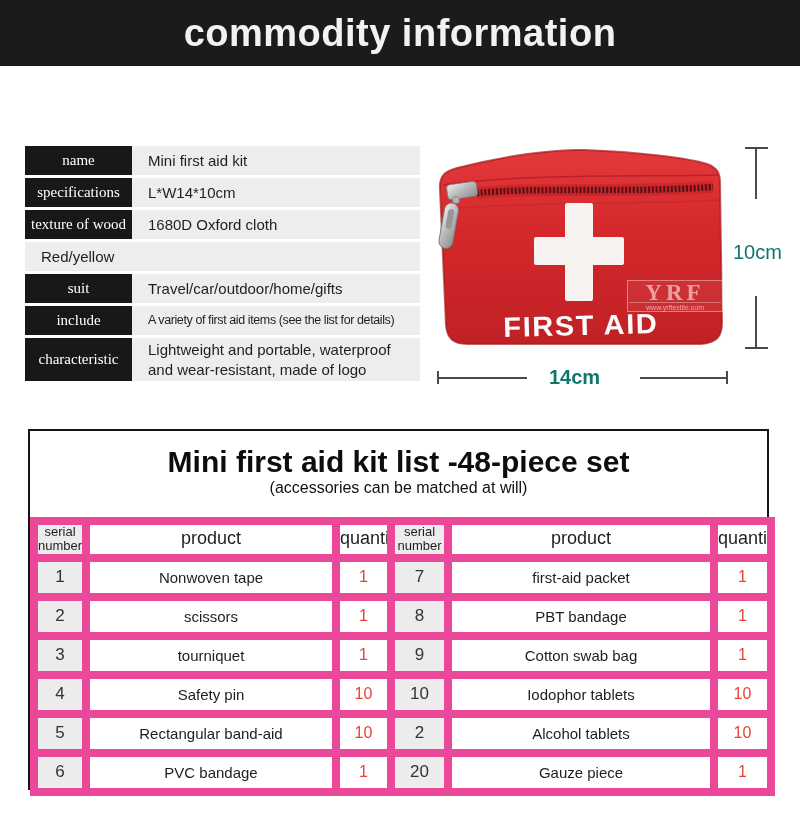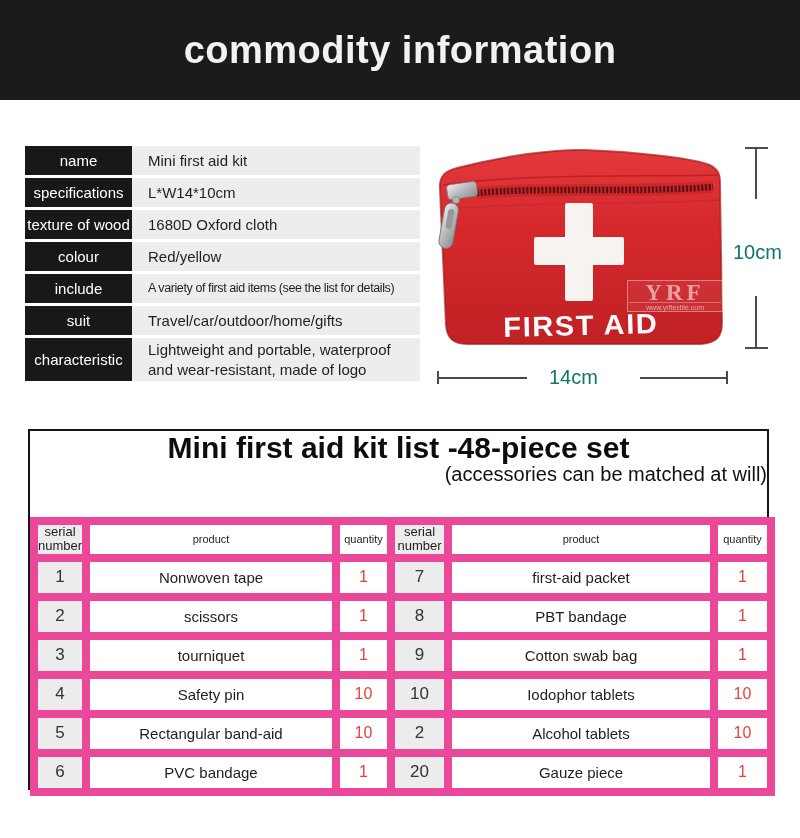--- a/index.html
+++ b/index.html
@@ -1,50 +1,50 @@
 <!DOCTYPE html>
 <html style="--accent: #e8423e;"><head>
 <meta charset="utf-8">
 <style>
   * { margin:0; padding:0; box-sizing:border-box; }
   html,body { background:#fff; }
   body { font-family:"Liberation Sans", sans-serif; }
   .page { position:relative; width:800px; height:838px; background:#fff; overflow:hidden; }
 
   
-  .header-bar { position:absolute; left:0; top:0; width:800px; height:100px;
+  .header-bar { position:absolute; left:0; top:0; width:800px; height:66px;
     background:#1b1b1b; display:flex; align-items:center; justify-content:center; }
   .header-bar h1 { color:#f2f2f2; font-size:38px; font-weight:bold; letter-spacing:.5px; }
 
   
   .spec-table { position:absolute; left:25px; top:146px; width:395px; }
   .spec-row { display:flex; margin-bottom:3px; min-height:29px; }
   .spec-row.tall { min-height:43px; }
   .spec-label { width:107px; background:#181818; color:#fff; font-size:15px;
-    display:flex; align-items:center; justify-content:center; flex:none; }
+    display:flex; align-items:center; justify-content:center; flex:none;font-family:Liberation Serif, serif; }
   .spec-value { flex:1; background:#ededed; color:#1f1f1f; font-size:15px;
     display:flex; align-items:center; padding:2px 6px 2px 16px; line-height:1.3; }
   .spec-row.condensed .spec-value { font-size:12.5px; letter-spacing:-0.4px; }
 
   
   .product-figure { position:absolute; left:0; top:0; width:800px; height:420px; }
   .bag-svg { position:absolute; left:437px; top:147px; width:290px; height:207px; }
   .dim { position:absolute; background:#4a4a4a; }
   .dim-label { position:absolute; color:#0f766e; font-size:20px; }
 
   
   .list-section { position:absolute; left:28px; top:429px; width:741px; height:361px;
     border:2px solid #151515; background:#fff; }
-  .title-block { height:86px; padding-top:0; text-align:center; }
+  .title-block { height:86px; padding-top:14px; text-align:center; }
   .title-block h2 { font-size:30px; font-weight:bold; color:#0d0d0d; line-height:33px; }
-  .title-block .subtitle { font-size:20px; color:#111; line-height:20px;text-align:right; }
+  .title-block .subtitle { font-size:16px; color:#111; line-height:20px; }
   table.kit { border-collapse:collapse; width:737px; table-layout:fixed; }
   table.kit th, table.kit td { border:8px solid #ec4899; text-align:center;
     font-weight:normal; color:#1e1e1e; overflow:hidden; }
-  table.kit th { height:35px; font-size:11px; line-height:1.1; }
+  table.kit th { height:35px; font-size:18px; line-height:1.1; }
   table.kit td { height:39px; font-size:15px; }
   table.kit th.serial { font-size:13px; }
   table.kit .serial { background:#ececec; }
   table.kit td.serial { font-size:17px; color:#333; }
   table.kit .qty { color:var(--accent,#e8423e); font-size:16px; }
   table.kit .divide { border-left:6px double #484848; }
 </style>
 </head>
 <body>
 
@@ -61,30 +61,29 @@
       </div>
       <div class="spec-row">
         <div class="spec-label">specifications</div>
         <div class="spec-value">L*W14*10cm</div>
       </div>
       <div class="spec-row">
         <div class="spec-label">texture of wood</div>
         <div class="spec-value">1680D Oxford cloth</div>
       </div>
       <div class="spec-row">
-        <div class="spec-label">colour</div>
         <div class="spec-value">Red/yellow</div>
+      </div>
+      <div class="spec-row">
+        <div class="spec-label">suit</div>
+        <div class="spec-value">Travel/car/outdoor/home/gifts</div>
       </div>
       <div class="spec-row condensed">
         <div class="spec-label">include</div>
         <div class="spec-value">A variety of first aid items (see the list for details)</div>
-      </div>
-      <div class="spec-row">
-        <div class="spec-label">suit</div>
-        <div class="spec-value">Travel/car/outdoor/home/gifts</div>
       </div>
       <div class="spec-row tall">
         <div class="spec-label">characteristic</div>
         <div class="spec-value">Lightweight and portable, waterproof and wear-resistant, made of logo</div>
       </div>
     </section>
 
   <figure class="product-figure">
 
     <svg class="bag-svg" viewBox="0 0 290 207">
@@ -134,21 +133,21 @@
     </svg>
 
     <div class="dim" style="left:745px; top:147px; width:23px; height:2px;"></div>
     <div class="dim" style="left:755px; top:148px; width:2px;  height:51px;"></div>
     <div class="dim-label" style="left:733px; top:241px;">10cm</div>
     <div class="dim" style="left:755px; top:296px; width:2px;  height:51px;"></div>
     <div class="dim" style="left:745px; top:347px; width:23px; height:2px;"></div>
 
     <div class="dim" style="left:437px; top:371px; width:2px;  height:13px;"></div>
     <div class="dim" style="left:439px; top:377px; width:88px; height:2px;"></div>
-    <div class="dim-label" style="left:549px; top:366px;">14cm</div>
+    <div class="dim-label" style="left:549px; top:366px;font-weight:bold;">14cm</div>
     <div class="dim" style="left:640px; top:377px; width:86px; height:2px;"></div>
     <div class="dim" style="left:726px; top:371px; width:2px;  height:13px;"></div>
   </figure>
 
   <section class="list-section">
     <div class="title-block">
       <h2>Mini first aid kit list -48-piece set</h2>
       <div class="subtitle">(accessories can be matched at will)</div>
     </div>
     <table class="kit">

